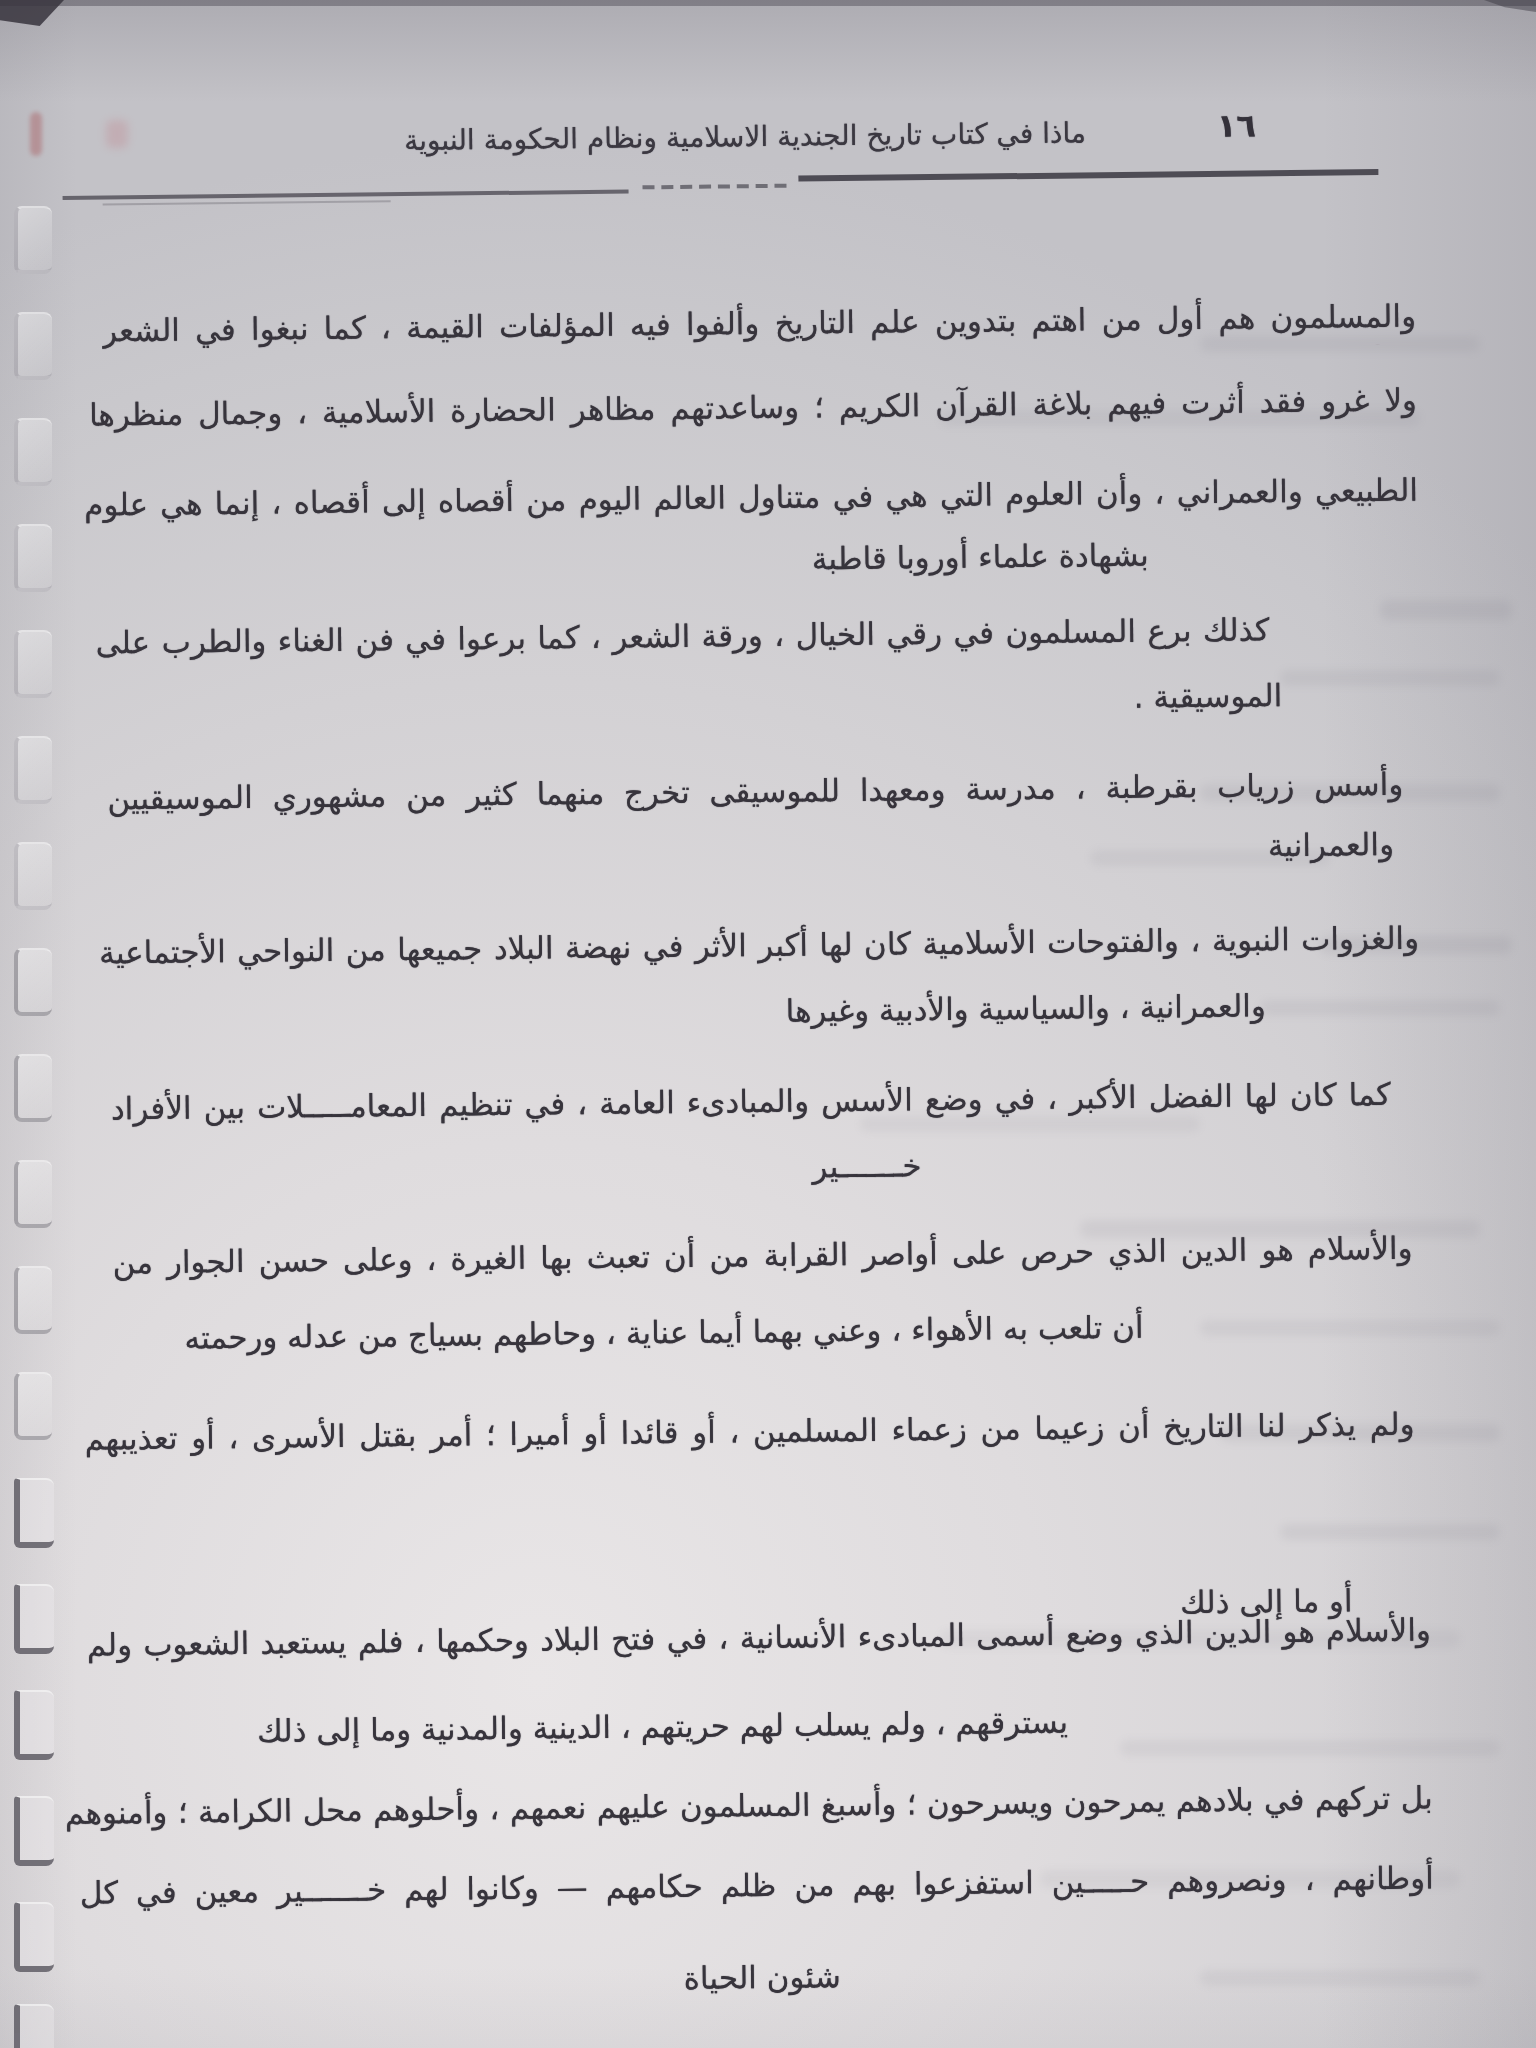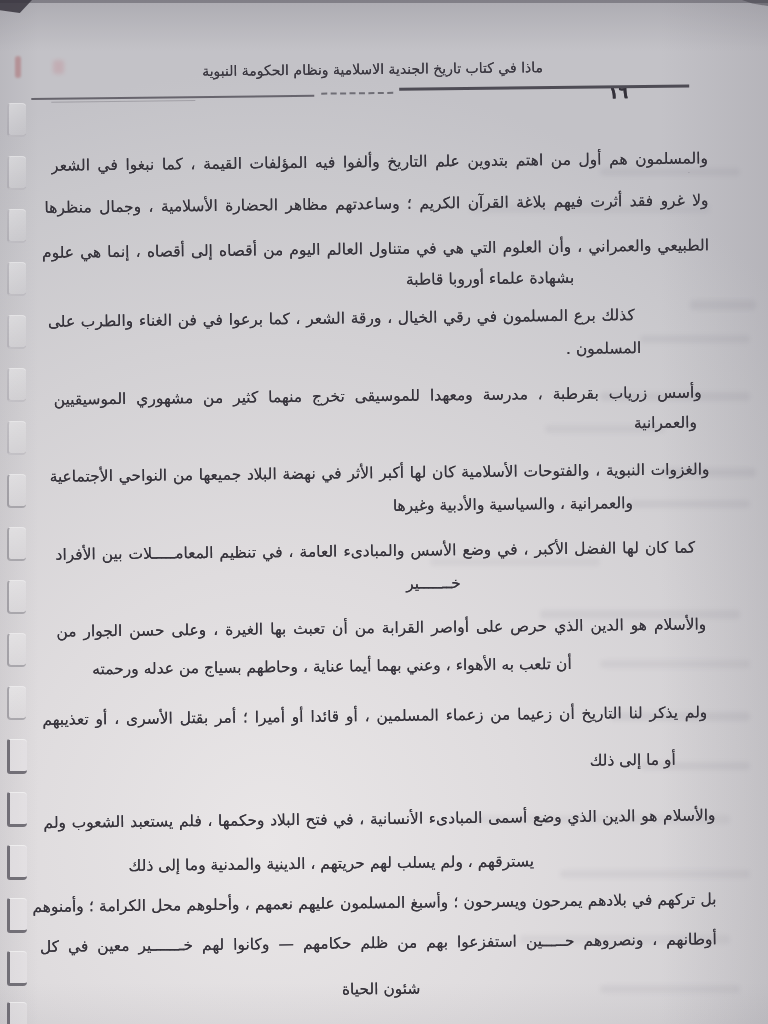--- a/index.html
+++ b/index.html
@@ -11,21 +11,21 @@
       linear-gradient(270deg, rgba(104,102,112,.15), rgba(104,102,112,0) 14%),
       linear-gradient(0deg, rgba(104,102,112,.07), rgba(104,102,112,0) 4%),
       radial-gradient(ellipse 95% 75% at 35% 82%, #e9e6e7 0%, #dfdcde 35%, #d3d1d4 65%, #c9c8cc 88%, #c3c2c7 100%);
   }
   
   #content{position:absolute;inset:0;transform:rotate(-0.65deg);transform-origin:50% 50%;}
   .line{position:absolute;direction:rtl;color:#37343c;font-size:15.5px;line-height:24px;
     text-shadow:0 0 .5px rgba(45,42,52,.85);white-space:nowrap;text-align:right;}
   .full{white-space:normal;text-align:justify;text-align-last:justify;overflow:hidden;height:26px;}
   .hdr{font-size:14px;color:#3b3841;}
-  .pgnum{font-size:16px;font-weight:600;color:#34313a;letter-spacing:2px;margin-top:30px;}
+  .pgnum{font-size:16px;font-weight:600;color:#34313a;letter-spacing:2px;}
 
   
   #rule{position:absolute;left:36px;right:74px;top:86px;height:14px;}
   #rule span{position:absolute;display:block;}
   .rule-l{left:0;width:43%;top:8px;border-top:2px solid rgba(66,64,74,.72);}
   .rule-l2{left:3%;width:22%;top:12px;border-top:1px solid rgba(96,94,102,.35);}
   .rule-m{left:44%;width:11%;top:6px;border-top:2px dashed rgba(66,64,74,.65);}
   .rule-r{left:56%;width:44%;top:2px;border-top:3px solid rgba(52,50,60,.82);}
 
   
@@ -59,21 +59,21 @@
   #l5{right:125px;top:339px;}
   #l6{left:55px;right:65px;top:384px;}
   #l7{right:70px;top:414px;}
   #l8{left:50px;right:58px;top:461px;}
   #l9{right:135px;top:494px;}
   #l10{left:55px;right:73px;top:539px;}
   #l11{right:308px;top:572px;}
   #l12{left:55px;right:63px;top:616px;}
   #l13{right:198px;top:654px;}
   #l14{left:40px;right:63px;top:704px;}
-  #l15{right:95px;top:751px;}
+  #l15{right:95px;top:792px;}
   #l16{left:40px;right:56px;top:807px;}
   #l17{right:238px;top:851px;}
   #l18{left:28px;right:56px;top:891px;}
   #l19{left:35px;right:56px;top:931px;}
   #l20{right:353px;top:977px;}
 </style>
 </head>
 <body>
 
 <div class="page">
@@ -133,21 +133,21 @@
       <span class="rule-l"></span>
       <span class="rule-l2"></span>
     </div>
 
     <div class="line full" id="l0">والمسلمون هم أول من اهتم بتدوين علم التاريخ وألفوا فيه المؤلفات القيمة ، كما نبغوا في الشعر والأدب</div>
     <div class="line full" id="l1">ولا غرو فقد أثرت فيهم بلاغة القرآن الكريم ؛ وساعدتهم مظاهر الحضارة الأسلامية ، وجمال منظرها ومظهرها</div>
     <div class="line full" id="l2">الطبيعي والعمراني ، وأن العلوم التي هي في متناول العالم اليوم من أقصاه إلى أقصاه ، إنما هي علوم المسلمين</div>
     <div class="line" id="l3">بشهادة علماء أوروبا قاطبة</div>
 
     <div class="line full" id="l4">كذلك برع المسلمون في رقي الخيال ، ورقة الشعر ، كما برعوا في فن الغناء والطرب على الآلات</div>
-    <div class="line" id="l5">المسلمون .</div>
+    <div class="line" id="l5">الموسيقية .</div>
 
     <div class="line full" id="l6">وأسس زرياب بقرطبة ، مدرسة ومعهدا للموسيقى تخرج منهما كثير من مشهوري الموسيقيين</div>
     <div class="line" id="l7">والعمرانية</div>
 
     <div class="line full" id="l8">والغزوات النبوية ، والفتوحات الأسلامية كان لها أكبر الأثر في نهضة البلاد جميعها من النواحي الأجتماعية</div>
     <div class="line" id="l9">والعمرانية ، والسياسية والأدبية وغيرها</div>
 
     <div class="line full" id="l10">كما كان لها الفضل الأكبر ، في وضع الأسس والمبادىء العامة ، في تنظيم المعامـــــلات بين الأفراد</div>
     <div class="line" id="l11">خـــــــير</div>
 

